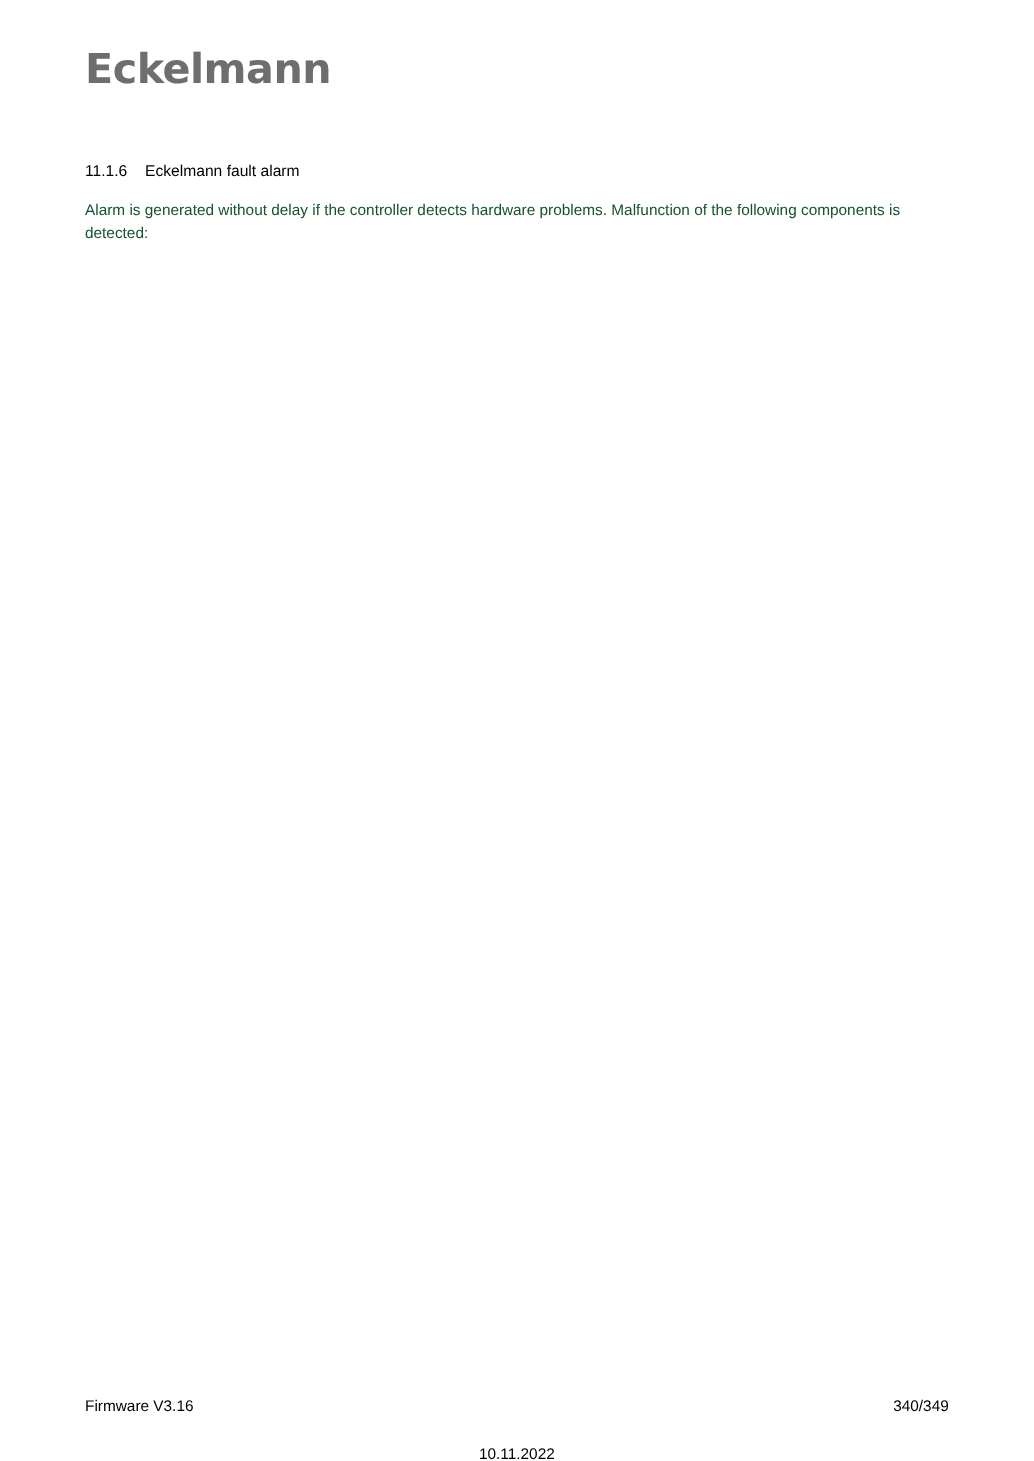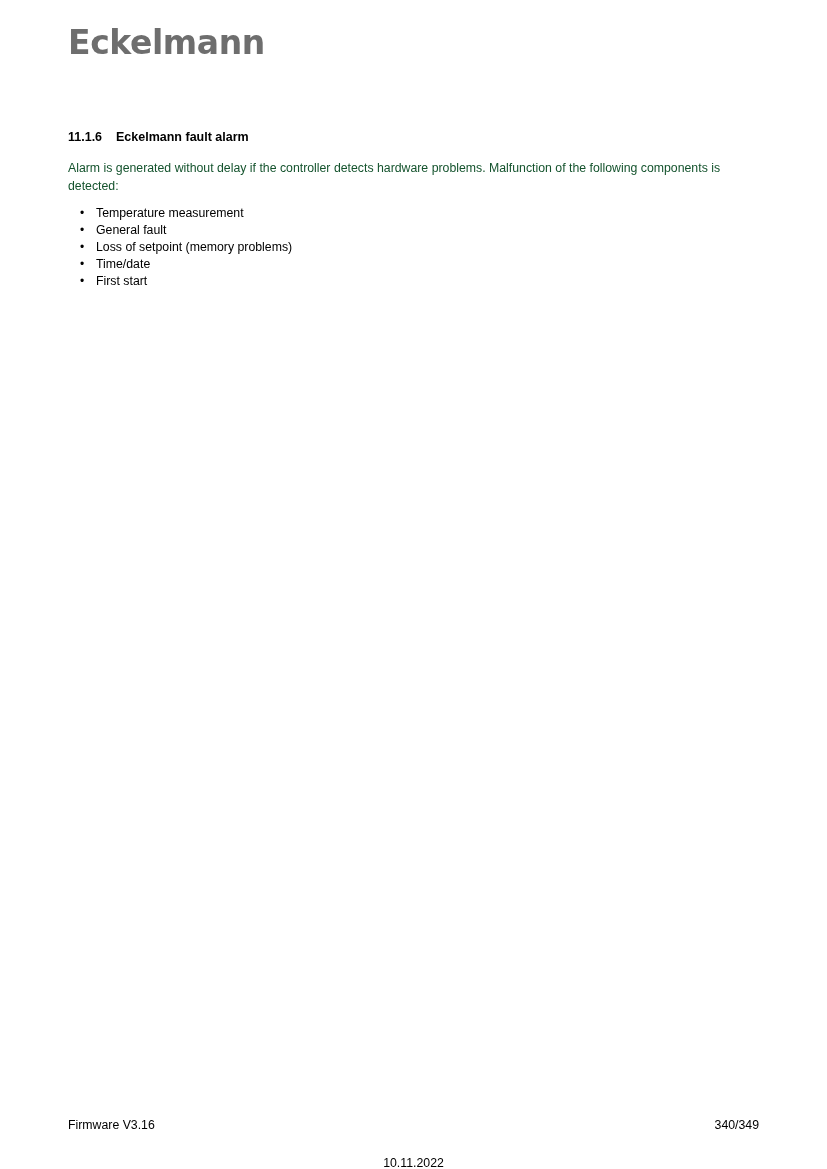--- a/index.html
+++ b/index.html
@@ -20,40 +20,40 @@
     position: relative;
     width: 827px;
     height: 1169px;
     box-sizing: border-box;
   }
 
   
   .logo {
     position: absolute;
     left: 68px;
-    top: 26px;
+    top: 38px;
     font-family: "DejaVu Sans", sans-serif;
     font-size: 33px;
     font-weight: bold;
     color: #6e6e6e;
     letter-spacing: -0.4px;
     line-height: 1;
   }
 
   
   .content {
     position: absolute;
     left: 68px;
     top: 130px;
     width: 690px;
   }
 
   .section-heading {
     font-size: 12.5px;
-    font-weight: bold;
+    font-weight: normal;
     color: #000;
     margin: 0 0 16px 0;
     display: flex;
     align-items: baseline;
   }
   .section-heading .num {
     display: inline-block;
     min-width: 48px;
   }
 
@@ -122,27 +122,20 @@
 
   <div class="content">
 
     <h2 class="section-heading">
       <span class="num">11.1.6</span>
       <span>Eckelmann fault alarm</span>
     </h2>
 
     <p class="body-text">Alarm is generated without delay if the controller detects hardware problems. Malfunction of the following components is detected:</p>
 
-    <ul class="bullet-list">
-      <li>Temperature measurement</li>
-      <li>General fault</li>
-      <li>Loss of setpoint (memory problems)</li>
-      <li>Time/date</li>
-      <li>First start</li>
-    </ul>
 
 
   </div>
 
   <div class="footer">
     <span class="f-left">Firmware V3.16</span>
     <span class="f-center">10.11.2022</span>
     <span class="f-right">340/349</span>
   </div>
 

